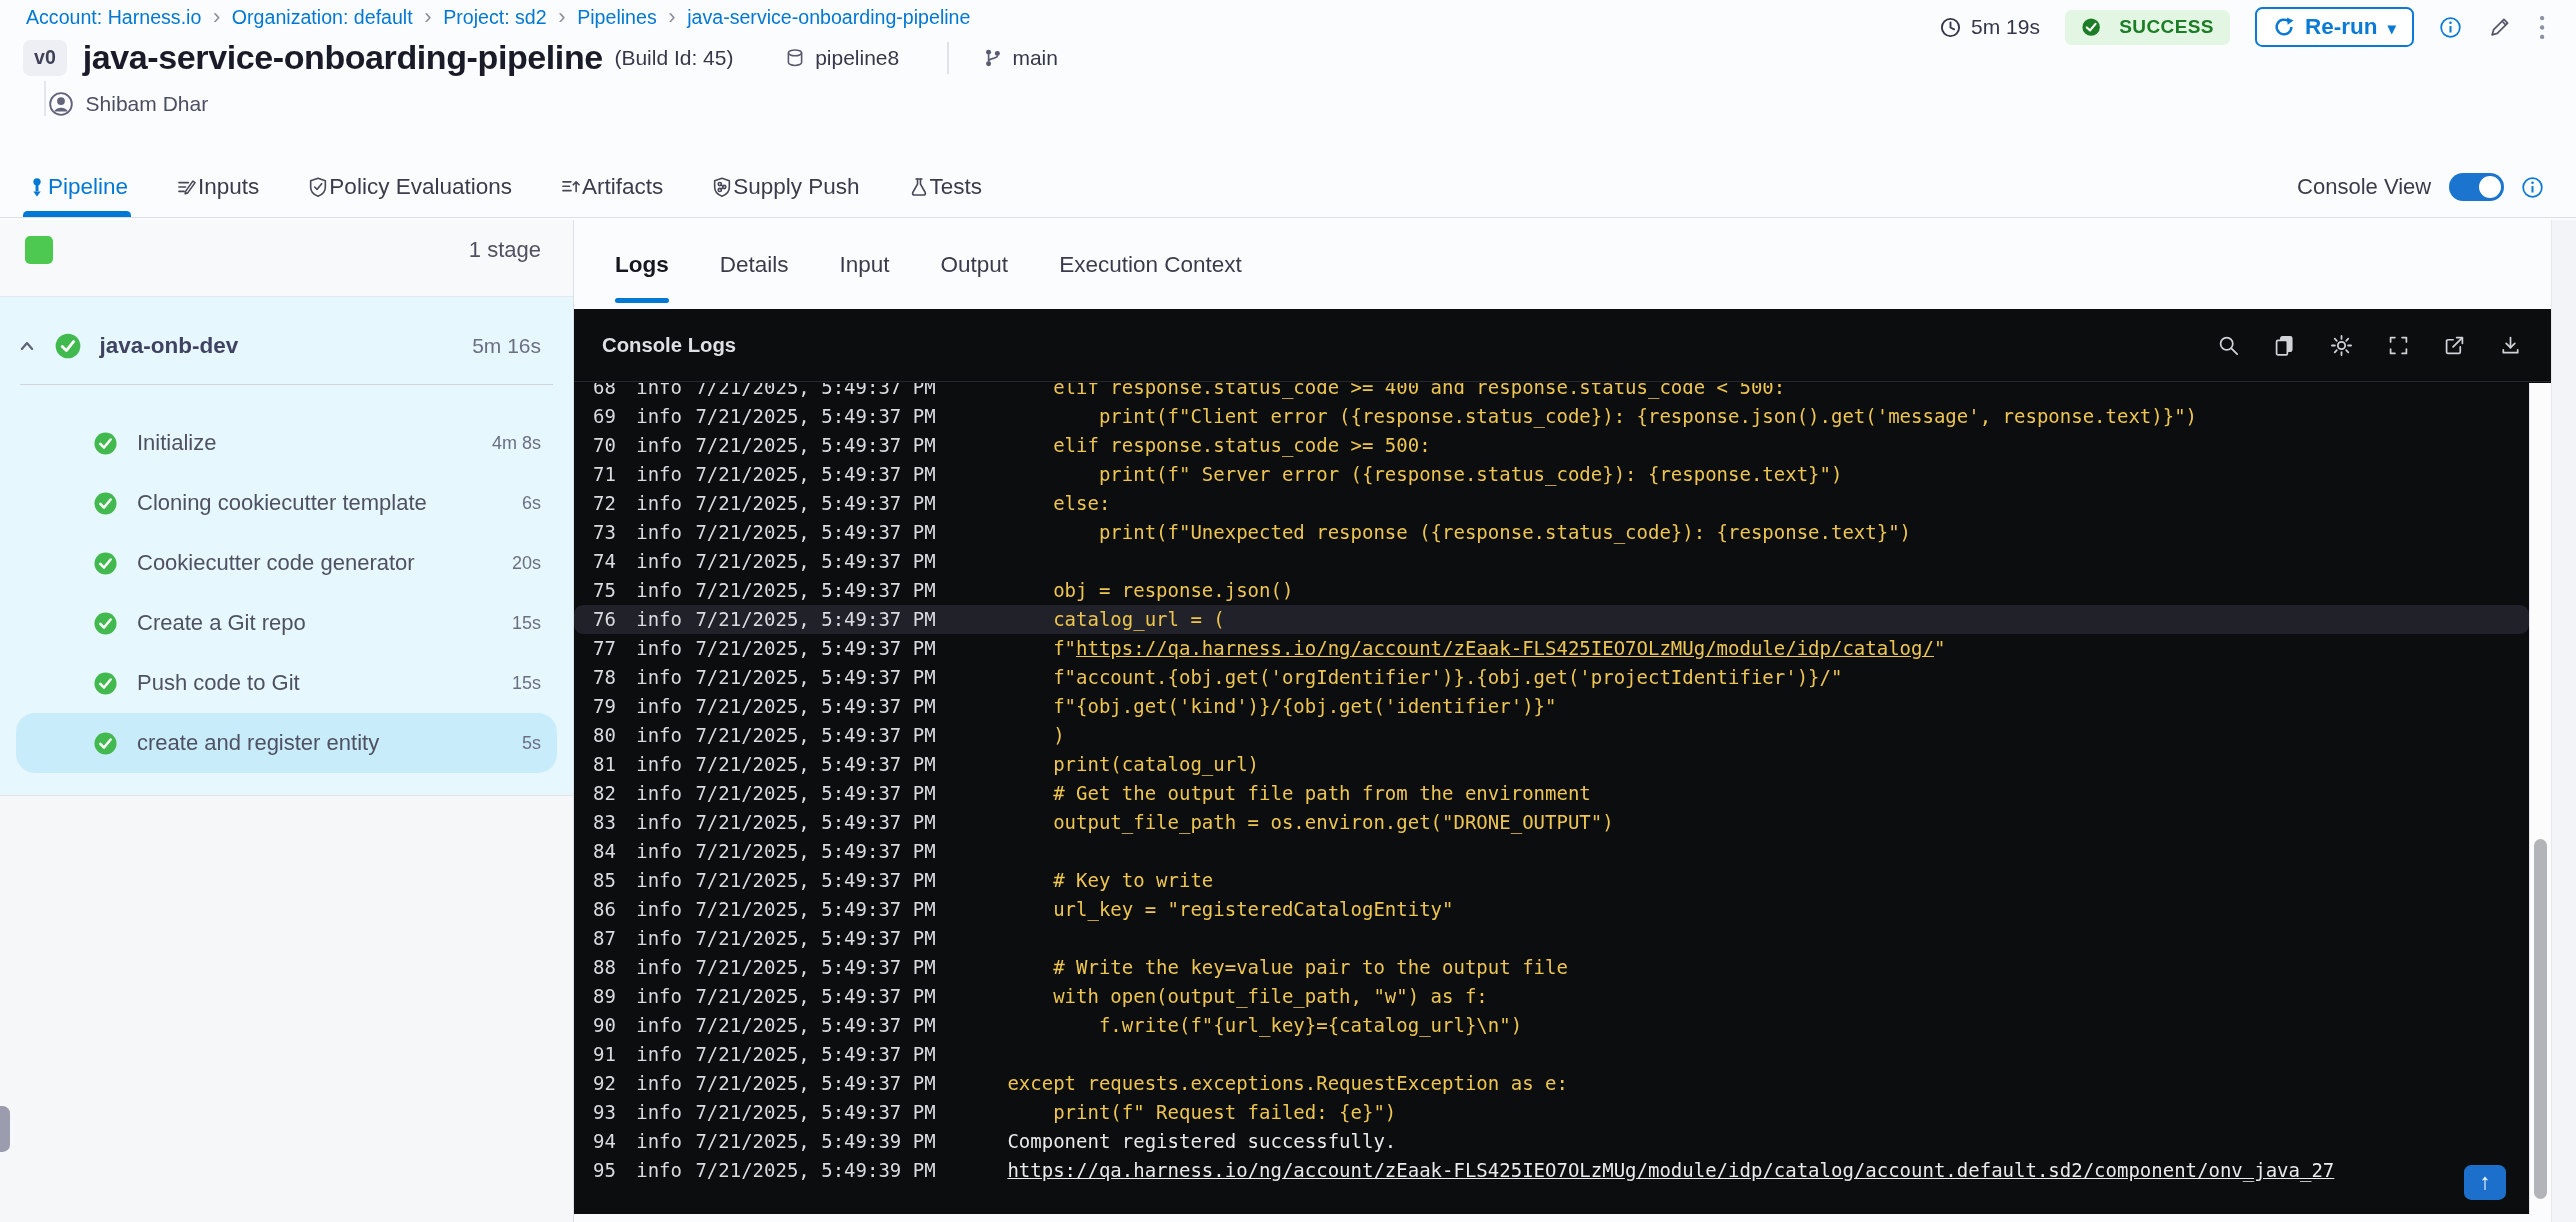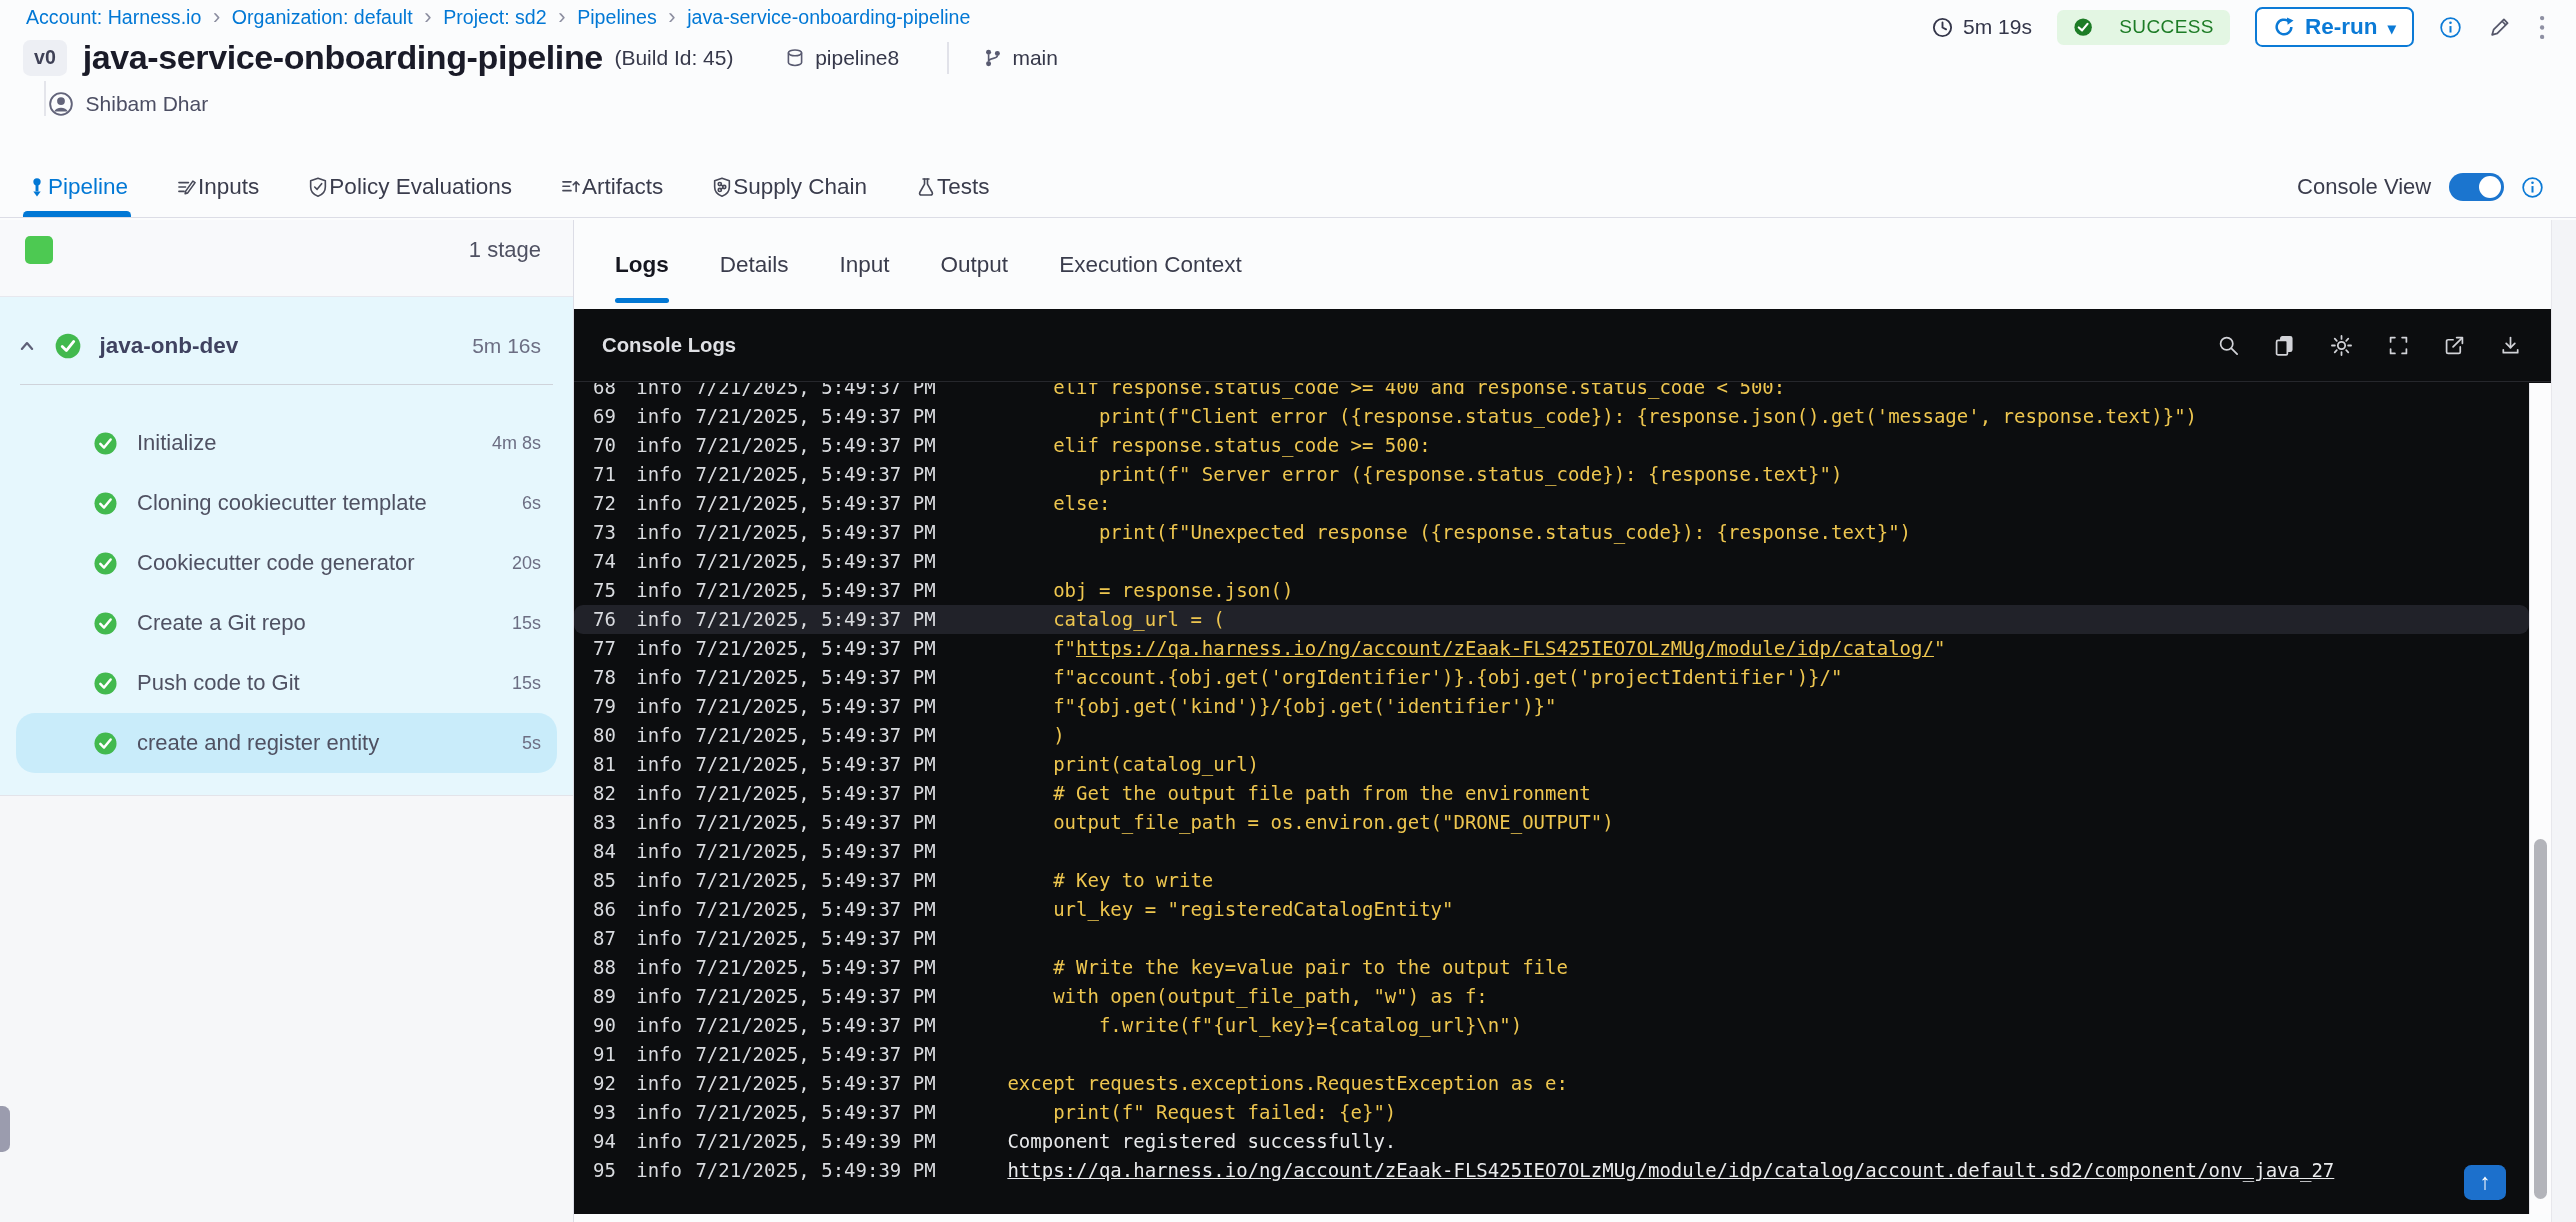--- a/index.html
+++ b/index.html
@@ -17,21 +17,21 @@
   .ptitle { font-size:34px; font-weight:bold; color:#1a1b28; letter-spacing:-0.4px; }
   .buildid { font-size:21px; color:#36384a; margin-left:11.6px; }
   .meta { display:flex; align-items:center; gap:8.7px; font-size:21px; color:#36384a; }
   .meta.m1 { margin-left:51px; }
   .vsep { width:1.5px; height:32px; background:#e1e2e9; margin:0 33px 0 48px; }
   .userrow { position:absolute; top:91px; left:48px; display:flex; align-items:center; gap:11.6px; font-size:21px; color:#4c4e63; }
   .thread { position:absolute; left:44px; top:81px; width:1.5px; height:35px; background:#e4e5eb; }
 
   .hdr-right { position:absolute; top:7.3px; right:29px; display:flex; align-items:center; gap:25px; }
   .durwrap { display:flex; align-items:center; gap:8.7px; font-size:21px; color:#34364a; }
-  .succ { display:flex; align-items:center; gap:26px; background:#e3f6e3; border-radius:6.5px; padding:6.5px 16px; font-size:19px; font-weight:normal; color:#1d7c26; letter-spacing:0.4px; }
+  .succ { display:flex; align-items:center; gap:18px; background:#e3f6e3; border-radius:6.5px; padding:6.5px 16px; font-size:19px; font-weight:bold; color:#1d7c26; letter-spacing:0.4px; }
   .rerun { display:flex; align-items:center; gap:10.2px; border:2.2px solid #0b7ad6; border-radius:7.3px; padding:5.1px 16px; color:#0b7ad6; font-size:22.5px; font-weight:bold; background:#fff; cursor:pointer; }
   .caret { font-size:16px; margin-top:2.9px; }
   .iconbtn { display:flex; align-items:center; cursor:pointer; }
 
   
   .tabsrow { position:absolute; top:156px; left:0; right:0; height:62px; border-bottom:1.5px solid #dcdde6; display:flex; align-items:stretch; padding-left:26px; background:#fbfcfd; }
   .tab { position:relative; display:flex; align-items:center; gap:0; font-size:22.5px; color:#3a3c4c; margin-right:48px; cursor:pointer; }
   .tab .ul { display:none; }
   .tab.active { color:#0278d5; }
   .tab.active .ul { display:block; position:absolute; left:-2.9px; right:-2.9px; bottom:0; height:5.8px; background:#0278d5; border-radius:4.4px 4.4px 0 0; }
@@ -255,21 +255,21 @@
             <g fill="none" stroke="#474958" stroke-width="2.2" stroke-linecap="round" stroke-linejoin="round">
               <path d="M15 3 L25 6.5 V15 C25 21 21 25.5 15 27.5 C9 25.5 5 21 5 15 V6.5 Z"></path>
               <circle cx="12" cy="11" r="2.2"></circle>
               <circle cx="18" cy="15" r="2.2"></circle>
               <circle cx="12" cy="19" r="2.2"></circle>
               <line x1="13.8" y1="12.2" x2="16.2" y2="13.8"></line>
               <line x1="16.2" y1="16.2" x2="13.8" y2="17.8"></line>
             </g>
           </svg>
         </span>
-        <span>Supply Chain</span>
+        <span>Supply Push</span>
       </div>
       <div class="tab">
         <span>
           <svg width="22" height="22" viewBox="0 0 30 30">
             <g fill="none" stroke="#474958" stroke-width="2.2" stroke-linecap="round" stroke-linejoin="round">
               <line x1="11" y1="4" x2="19" y2="4"></line>
               <path d="M13 4 V11 L6.5 22.5 A2.4 2.4 0 0 0 8.6 26 H21.4 A2.4 2.4 0 0 0 23.5 22.5 L17 11 V4"></path>
             </g>
           </svg>
         </span>

